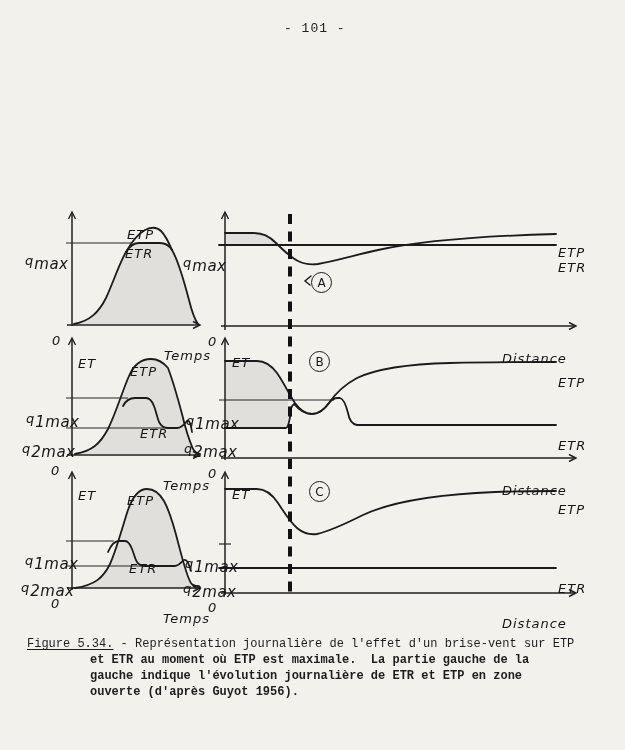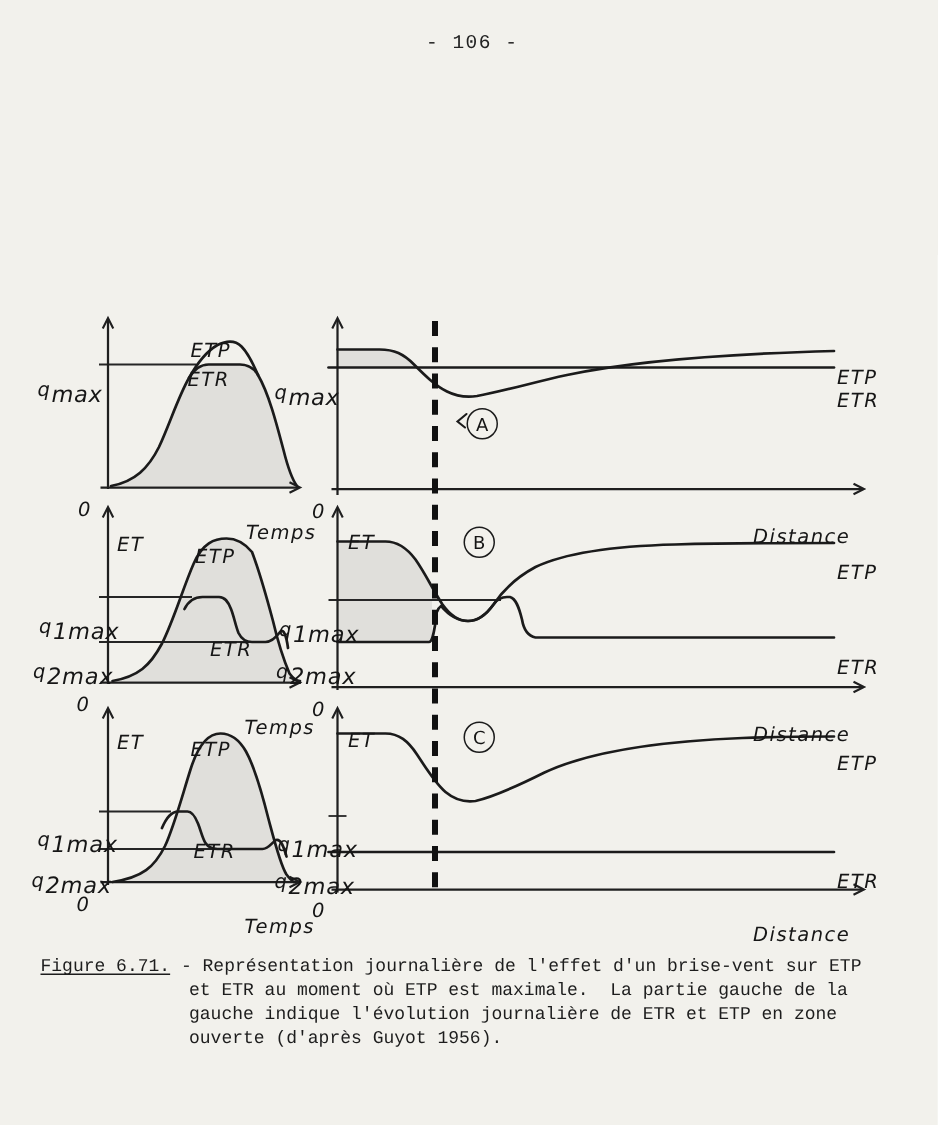--- a/index.html
+++ b/index.html
@@ -23,29 +23,29 @@
   #page-number {
     position:absolute; left:284px; top:21px;
     font:13px "Liberation Mono", monospace; color:#222; letter-spacing:1px;
     white-space:pre;
   }
   #caption {
     position:absolute; left:27px; top:636px; width:575px;
     font:12px "Liberation Mono", monospace; color:#1d1d1d; line-height:16px;
   }
   .cap-line { white-space:pre; }
-  .cap-indent { margin-left:99px; }
+  .cap-indent { margin-left:63px;font-weight:bold; }
   #fig-label { text-decoration:underline; text-underline-offset:2px; }
 </style>
 </head>
 <body>
 
 <div id="page">
 
-  <div id="page-number">- 106 -</div>
+  <div id="page-number">- 101 -</div>
 
   <svg id="fig-svg" width="625" height="750" viewBox="0 0 625 750">
     <defs>
       <marker id="arr" markerWidth="12" markerHeight="12" refX="7" refY="5" orient="auto" markerUnits="userSpaceOnUse">
         <path d="M1,1.5 L8,5 L1,8.5" fill="none" stroke="#1f1f1f" stroke-width="1.4"></path>
       </marker>
     </defs>
 
     <g fill="rgba(110,110,105,0.13)" stroke="none">
       <path d="M74,324 C90,321 99,312 106,298 C113,283 119,264 126,252 C129,247 133,243 139,243 L160,243 C165,243 169,245 172,250 C179,262 184,281 189,300 C192,312 195,320 198,324 Z"></path>
@@ -153,19 +153,19 @@
   <span class="lab" style="left:183px;top:561px"><span>q</span><span class="qsub">2max</span></span>
   <span class="lab" style="left:208px;top:580px">0</span>
   <span class="lab" style="left:558px;top:482px">ETP</span>
   <span class="lab" style="left:558px;top:561px">ETR</span>
   <span class="lab" style="left:502px;top:596px">Distance</span>
   <div class="cmark" style="left:309px;top:481px">
       <span>C</span>
     </div>
 
   <div id="caption">
-    <div class="cap-line"><span id="fig-label">Figure 6.71.</span><span> - Représentation journalière de l'effet d'un brise-vent sur ETP</span></div>
+    <div class="cap-line"><span id="fig-label">Figure 5.34.</span><span> - Représentation journalière de l'effet d'un brise-vent sur ETP</span></div>
     <div class="cap-line cap-indent">et ETR au moment où ETP est maximale.  La partie gauche de la</div>
     <div class="cap-line cap-indent">gauche indique l'évolution journalière de ETR et ETP en zone</div>
     <div class="cap-line cap-indent">ouverte (d'après Guyot 1956).</div>
   </div>
 
 </div>
 
 </body></html>

